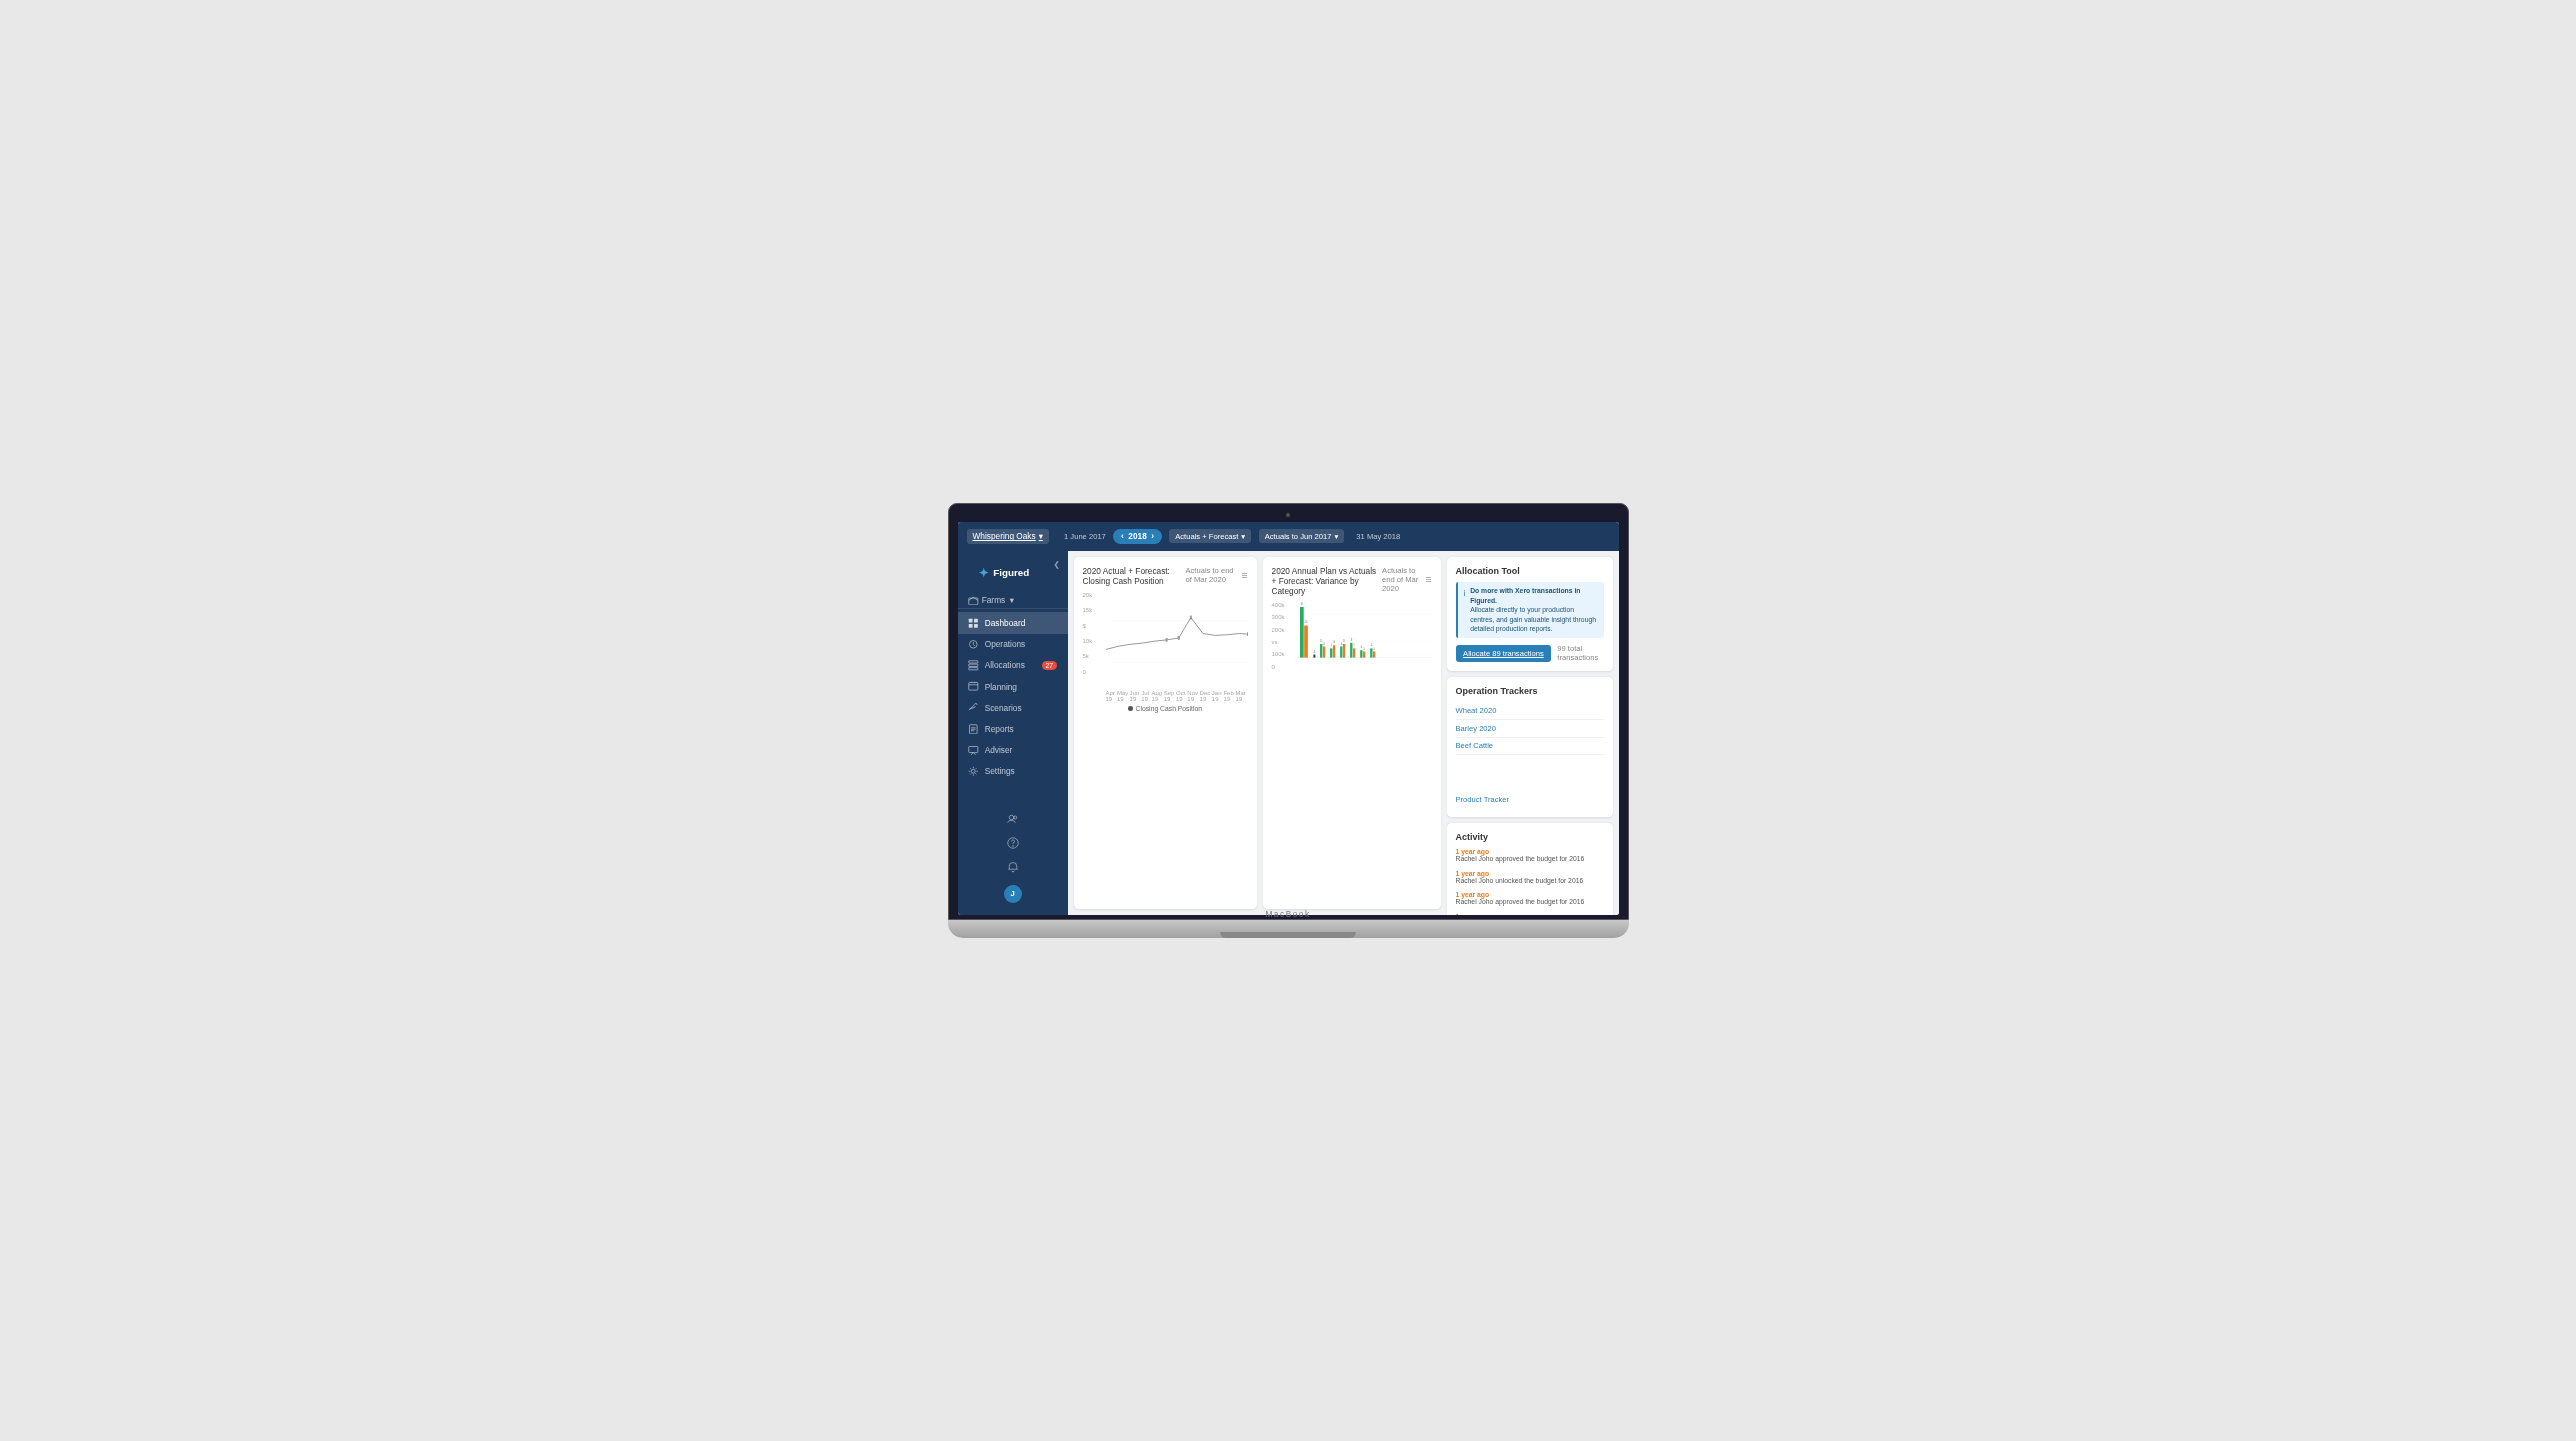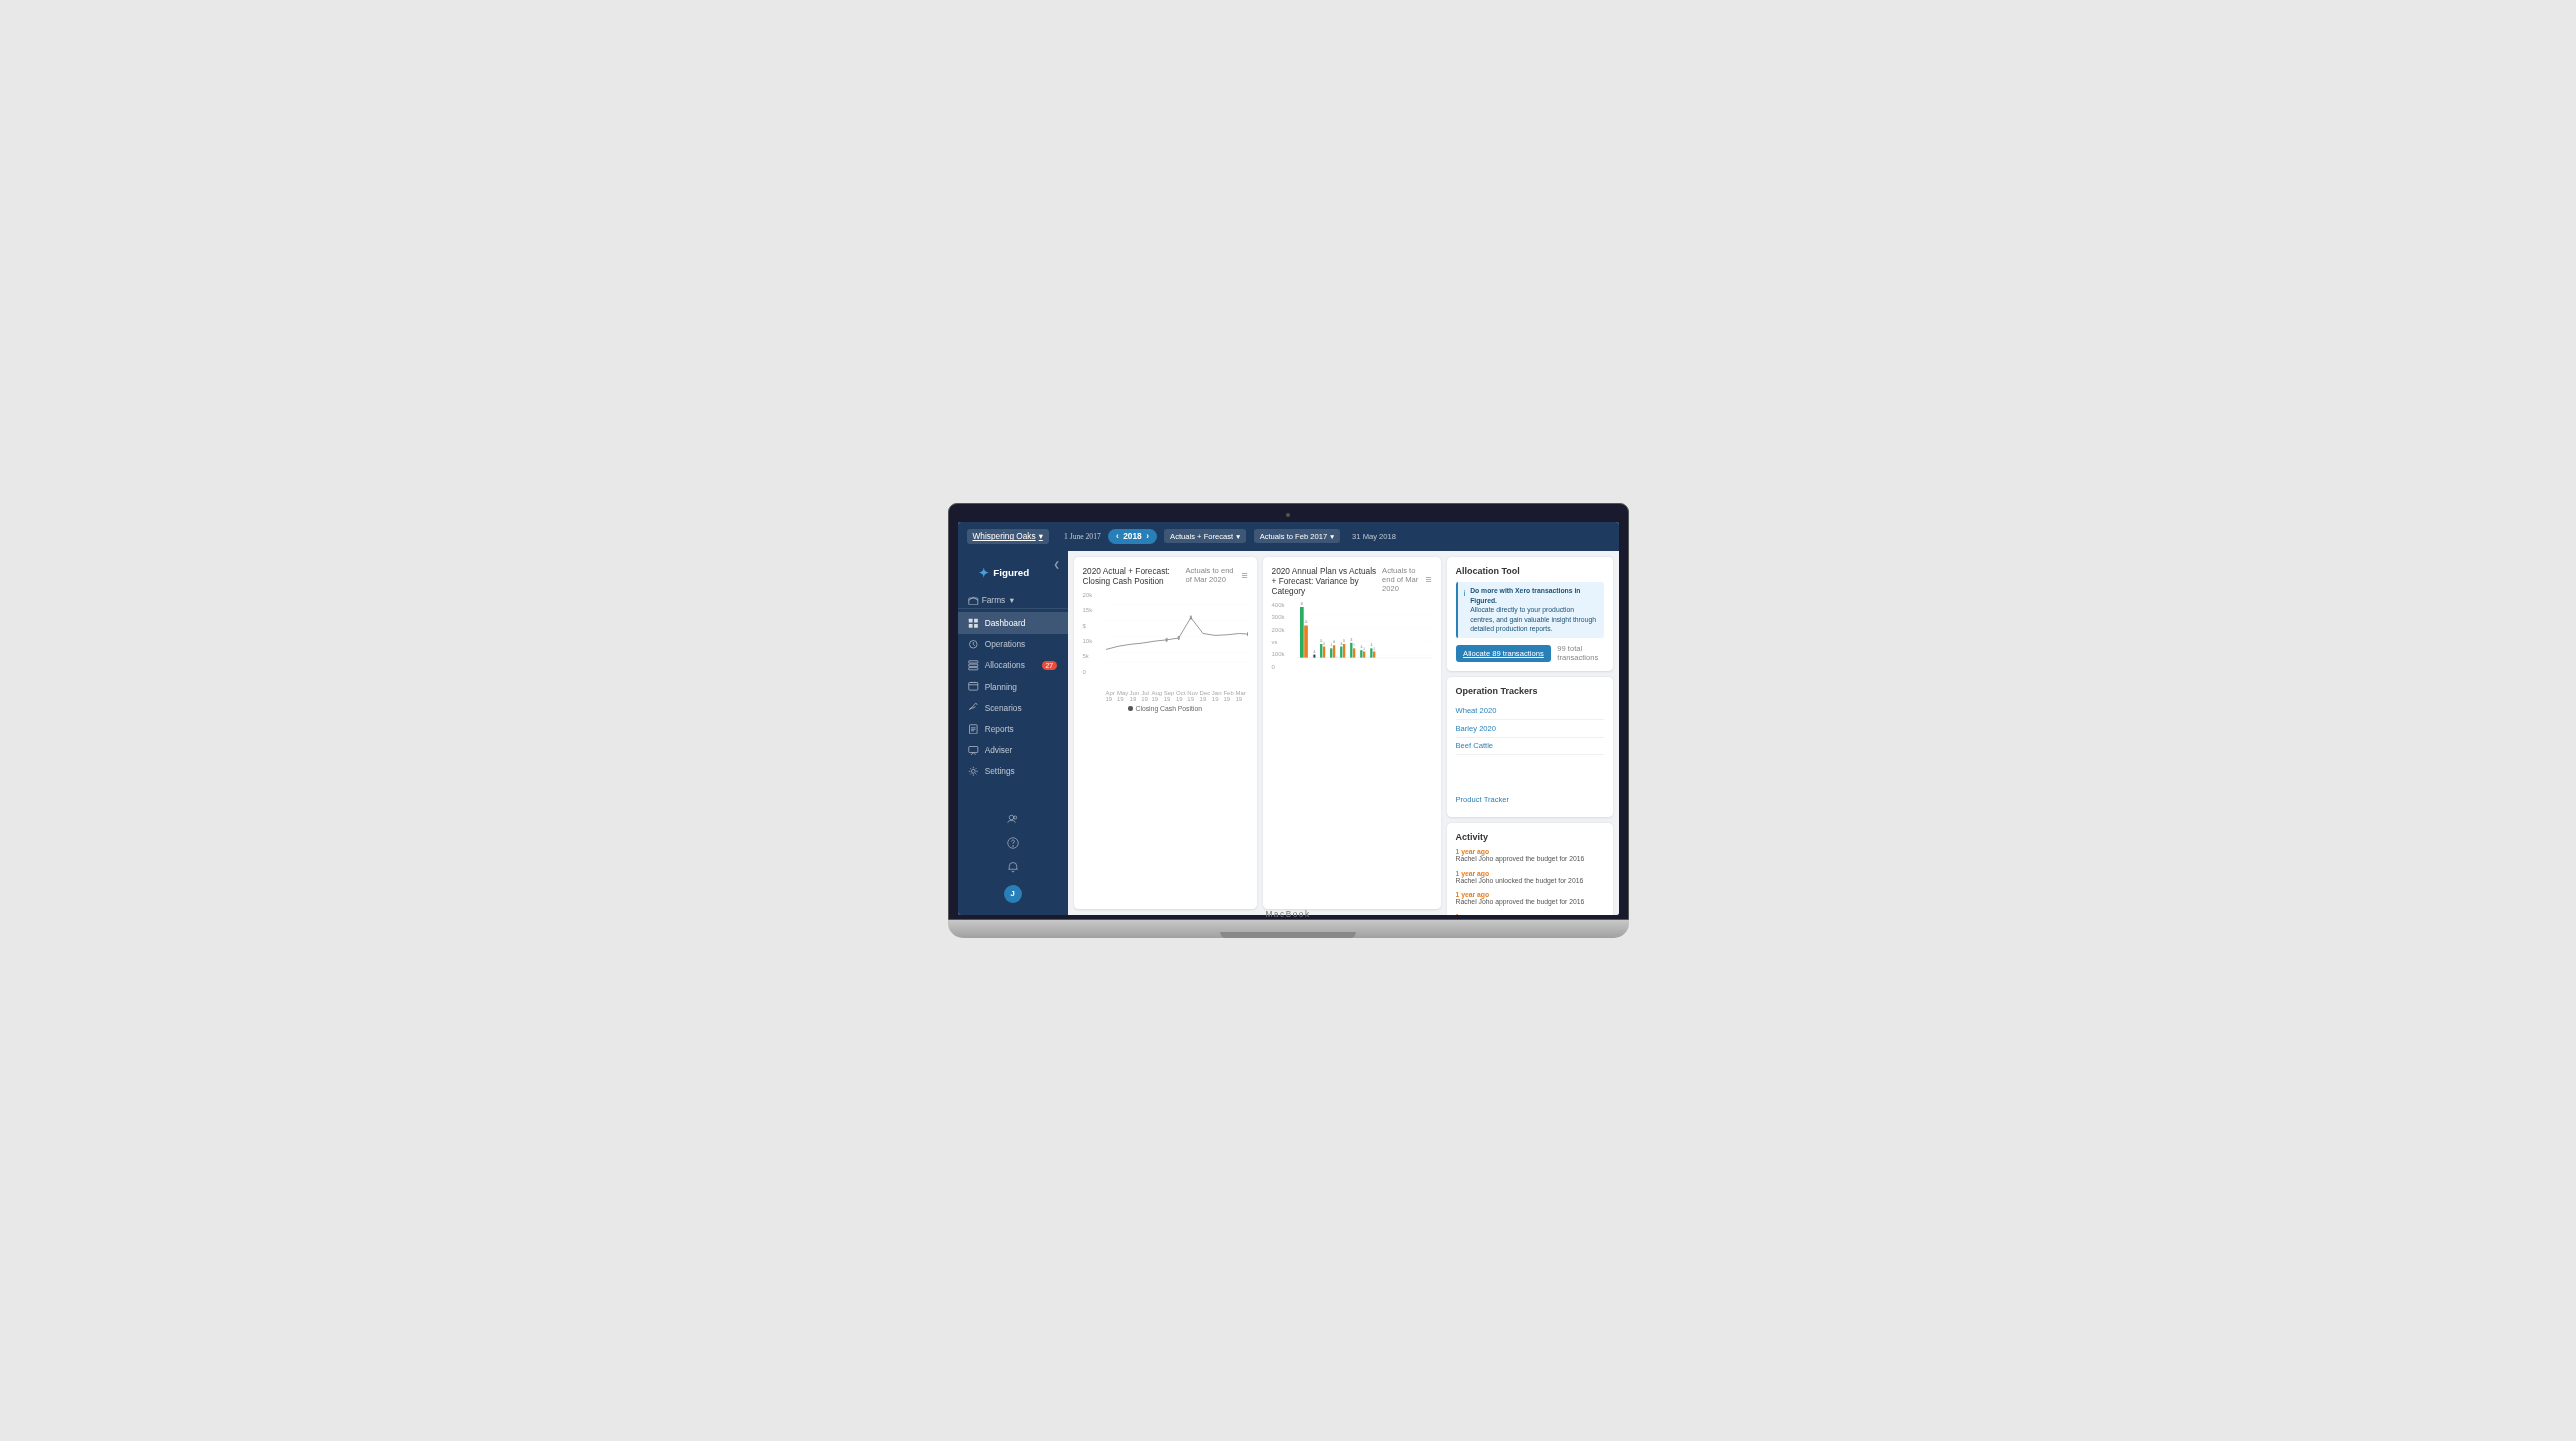--- a/index.html
+++ b/index.html
@@ -54,21 +54,20 @@
       display: flex;
       align-items: center;
       gap: 3px;
       cursor: pointer;
       text-decoration: underline;
     }
     .date-range {
       color: rgba(255,255,255,0.7);
       font-size: 7.6px;
       margin-left: 7.6px;
-      font-family: Liberation Serif, serif;
     }
     .year-nav {
       background: #2980b9;
       border-radius: 9px;
       padding: 2.3px 7.6px;
       color: white;
       font-size: 8.3px;
       display: flex;
       align-items: center;
       gap: 4.5px;
@@ -423,21 +422,21 @@
         <div class="year-nav">
           <span>‹</span>
           <span>2018</span>
           <span>›</span>
         </div>
         <div class="forecast-selector">
           <span>Actuals + Forecast</span>
           <span>▾</span>
         </div>
         <div class="actuals-selector">
-          <span>Actuals to Feb 2017</span>
+          <span>Actuals to Jun 2017</span>
           <span>▾</span>
         </div>
         <span class="end-date">31 May 2018</span>
       </div>
 
       <div class="main-layout">
 
         <div class="sidebar">
           <div class="sidebar-header">
             <div class="sidebar-logo">

